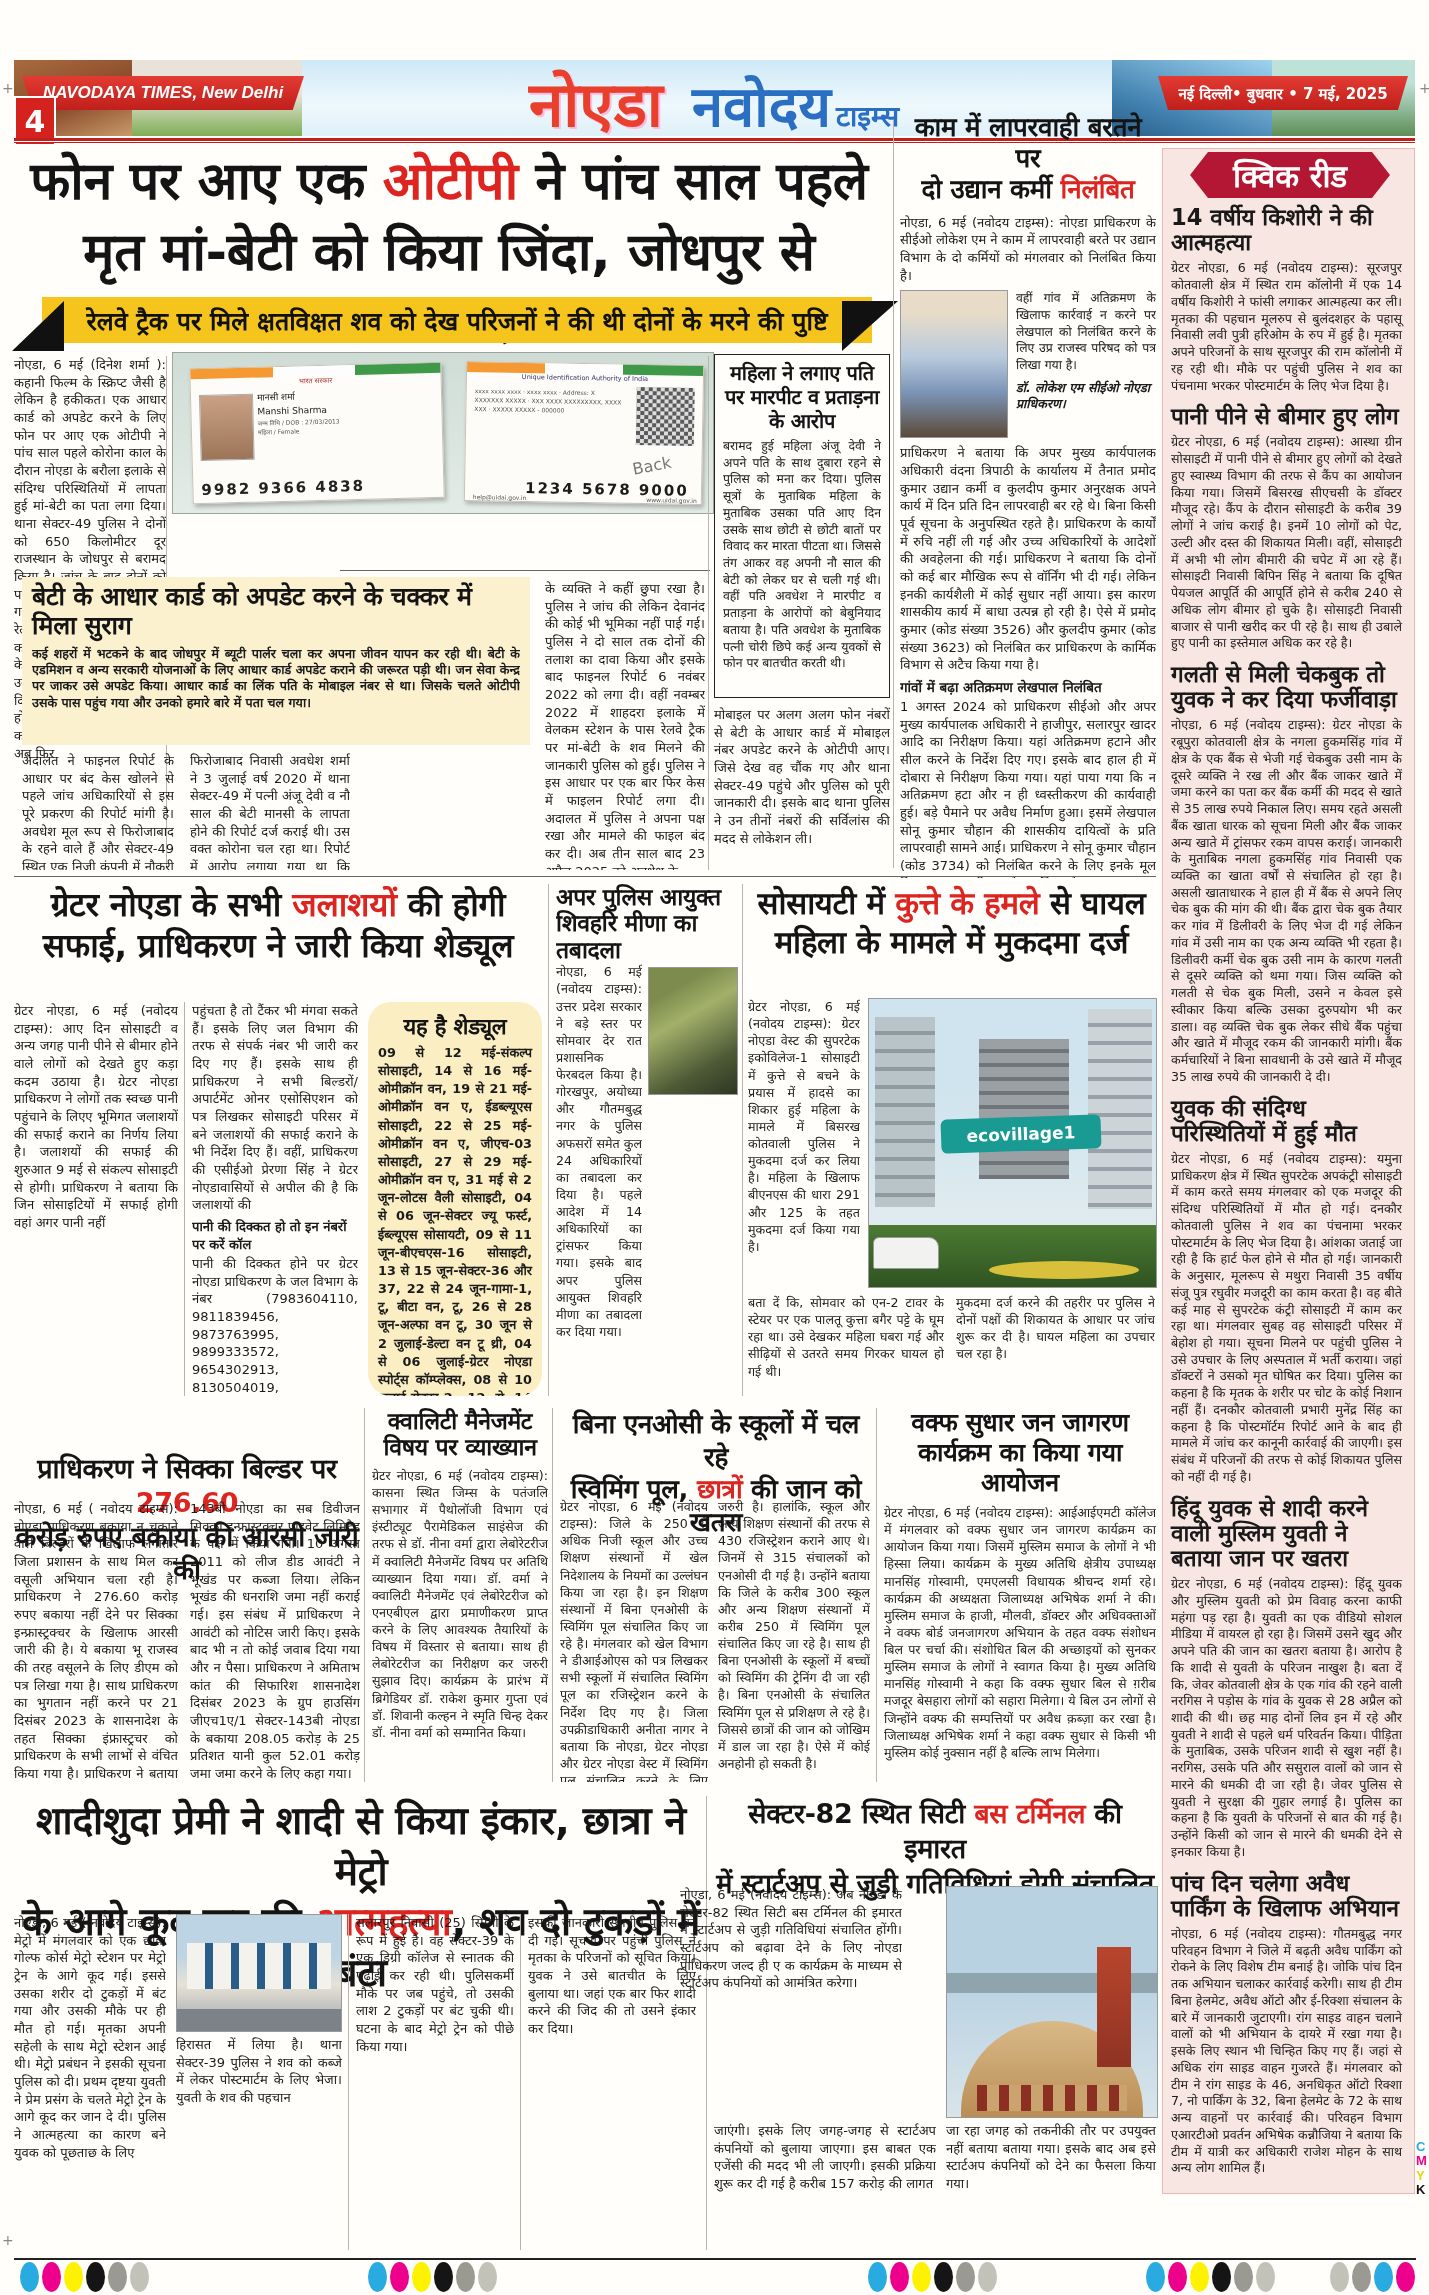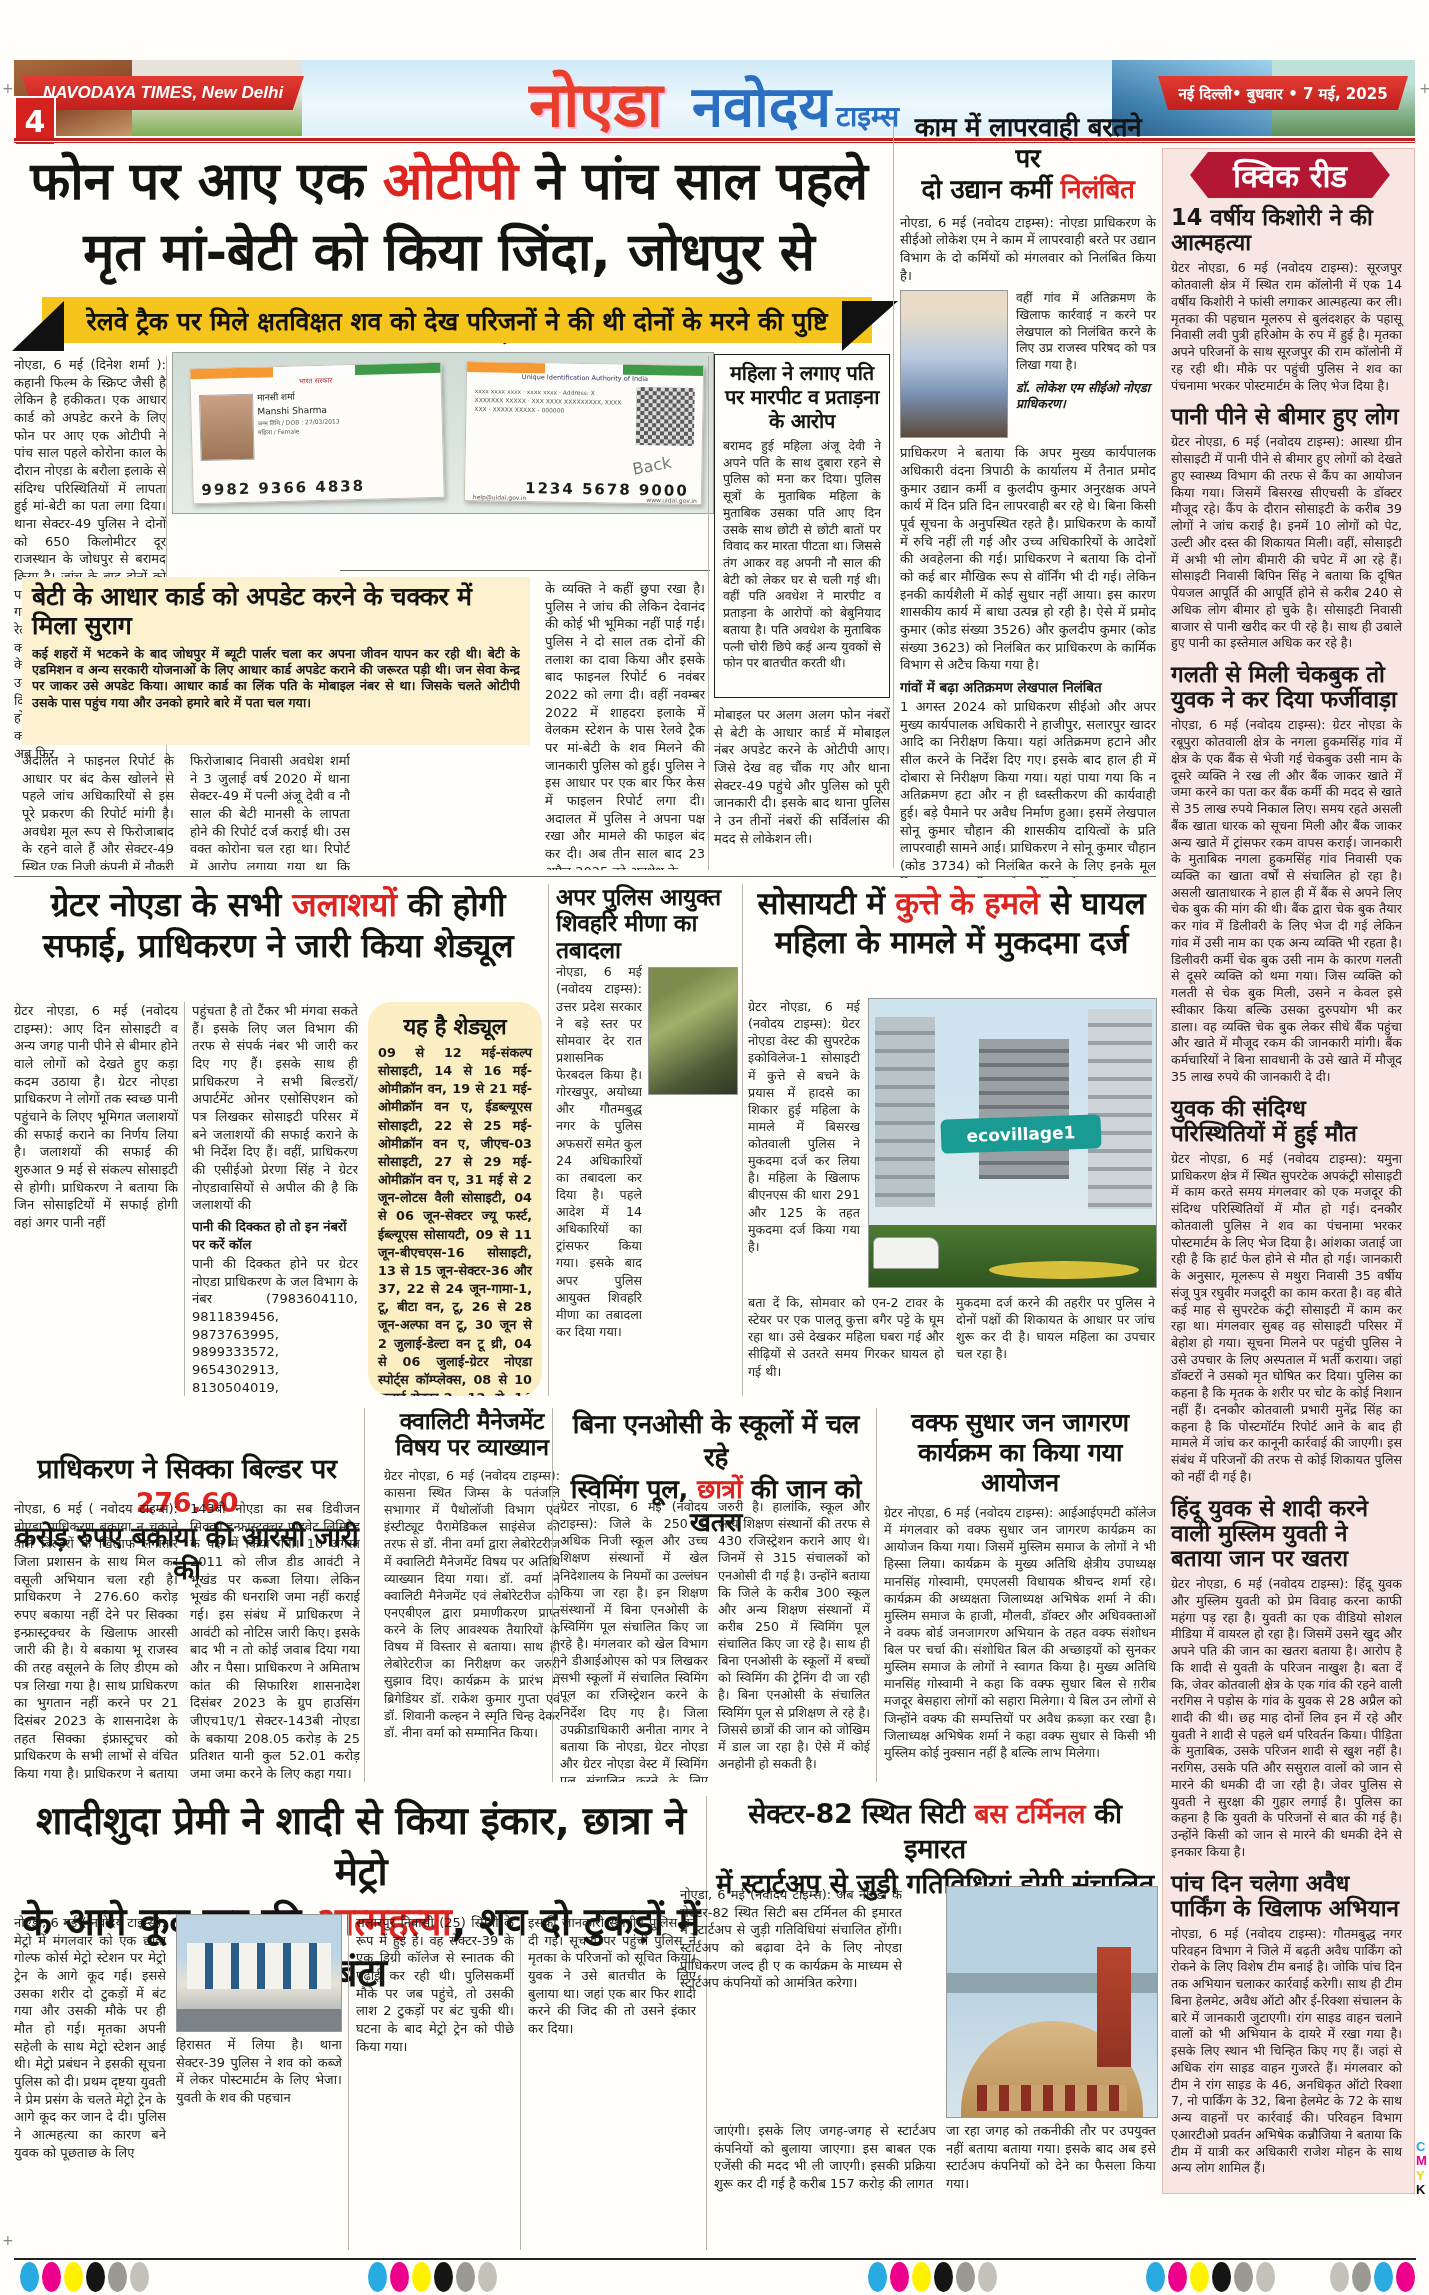--- a/index.html
+++ b/index.html
@@ -234,21 +234,21 @@
   <div class="abs t" style="left:956px;top:1294px;width:199px;height:102px;font-size:12.6px;">मुकदमा दर्ज करने की तहरीर पर पुलिस ने दोनों पक्षों की शिकायत के आधार पर जांच शुरू कर दी है। घायल महिला का उपचार चल रहा है।</div>
 
   <div class="abs h" style="left:14px;top:1408px;width:346px;font-size:27px;line-height:1.25;text-align:center;margin-top:44px;">
     <div><span>प्राधिकरण ने सिक्का बिल्डर पर </span><span class="red">276.60</span></div>
     <div>करोड़ रुपए बकाया की आरसी जारी की</div>
   </div>
   <div class="abs t" style="left:14px;top:1500px;width:164px;height:282px;">नोएडा, 6 मई ( नवोदय टाइम्स): नोएडा प्राधिकरण बकाया न चुकाने वाले बिल्डरों के खिलाफ लगातार जिला प्रशासन के साथ मिल कर वसूली अभियान चला रही है। प्राधिकरण ने 276.60 करोड़ रुपए बकाया नहीं देने पर सिक्का इन्फ्रास्ट्रक्चर के खिलाफ आरसी जारी की है। ये बकाया भू राजस्व की तरह वसूलने के लिए डीएम को पत्र लिखा गया है। साथ प्राधिकरण का भुगतान नहीं करने पर 21 दिसंबर 2023 के शासनादेश के तहत सिक्का इंफ्रास्ट्रचर को प्राधिकरण के सभी लाभों से वंचित किया गया है। प्राधिकरण ने बताया कि 28 जून 2011 को जीएच-1ए/1 सेक्टर-</div>
   <div class="abs t" style="left:190px;top:1500px;width:170px;height:282px;">143बी नोएडा का सब डिवीजन सिक्का इन्फ्रास्ट्रक्चर प्राइवेट लिमिटेड के पक्ष में किया गया। 10 अगस्त 2011 को लीज डीड आवंटी ने भूखंड पर कब्जा लिया। लेकिन भूखंड की धनराशि जमा नहीं कराई गई। इस संबंध में प्राधिकरण ने आवंटी को नोटिस जारी किए। इसके बाद भी न तो कोई जवाब दिया गया और न पैसा। प्राधिकरण ने अमिताभ कांत की सिफारिश शासनादेश दिसंबर 2023 के ग्रुप हाउसिंग जीएच1ए/1 सेक्टर-143बी नोएडा के बकाया 208.05 करोड़ के 25 प्रतिशत यानी कुल 52.01 करोड़ जमा जमा करने के लिए कहा गया।</div>
   <div class="vr" style="left:364px;top:1408px;height:374px;"></div>
 
-  <div class="abs" style="left:384px;top:1408px;width:176px;height:374px;overflow:hidden;">
+  <div class="abs" style="left:372px;top:1408px;width:176px;height:374px;overflow:hidden;">
     <div class="h" style="font-size:23px;line-height:1.15;text-align:center;">क्वालिटी मैनेजमेंट विषय पर व्याख्यान</div>
     <div class="t" style="margin-top:6px;font-size:12.6px;">ग्रेटर नोएडा, 6 मई (नवोदय टाइम्स): कासना स्थित जिम्स के पतंजलि सभागार में पैथोलॉजी विभाग एवं इंस्टीट्यूट पैरामेडिकल साइंसेज की तरफ से डॉ. नीना वर्मा द्वारा लेबोरेटरीज में क्वालिटी मैनेजमेंट विषय पर अतिथि व्याख्यान दिया गया। डॉ. वर्मा ने क्वालिटी मैनेजमेंट एवं लेबोरेटरीज को एनएबीएल द्वारा प्रमाणीकरण प्राप्त करने के लिए आवश्यक तैयारियों के विषय में विस्तार से बताया। साथ ही लेबोरेटरीज का निरीक्षण कर जरुरी सुझाव दिए। कार्यक्रम के प्रारंभ में ब्रिगेडियर डॉ. राकेश कुमार गुप्ता एवं डॉ. शिवानी कल्हन ने स्मृति चिन्ह देकर डॉ. नीना वर्मा को सम्मानित किया।</div>
   </div>
   <div class="vr" style="left:552px;top:1408px;height:374px;"></div>
 
   <div class="abs h" style="left:560px;top:1408px;width:312px;font-size:26px;line-height:1.25;text-align:center;">
     <div>बिना एनओसी के स्कूलों में चल रहे</div>
     <div><span>स्विमिंग पूल, </span><span class="red">छात्रों</span><span> की जान को खतरा</span></div>
   </div>
   <div class="abs t" style="left:560px;top:1498px;width:148px;height:284px;font-size:12.6px;">ग्रेटर नोएडा, 6 मई (नवोदय टाइम्स): जिले के 250 से अधिक निजी स्कूल और उच्च शिक्षण संस्थानों में खेल निदेशालय के नियमों का उल्लंघन किया जा रहा है। इन शिक्षण संस्थानों में बिना एनओसी के स्विमिंग पूल संचालित किए जा रहे है। मंगलवार को खेल विभाग ने डीआईओएस को पत्र लिखकर सभी स्कूलों में संचालित स्विमिंग पूल का रजिस्ट्रेशन करने के निर्देश दिए गए है। जिला उपक्रीडाधिकारी अनीता नागर ने बताया कि नोएडा, ग्रेटर नोएडा और ग्रेटर नोएडा वेस्ट में स्विमिंग पूल संचालित करने के लिए एनओसी</div>

